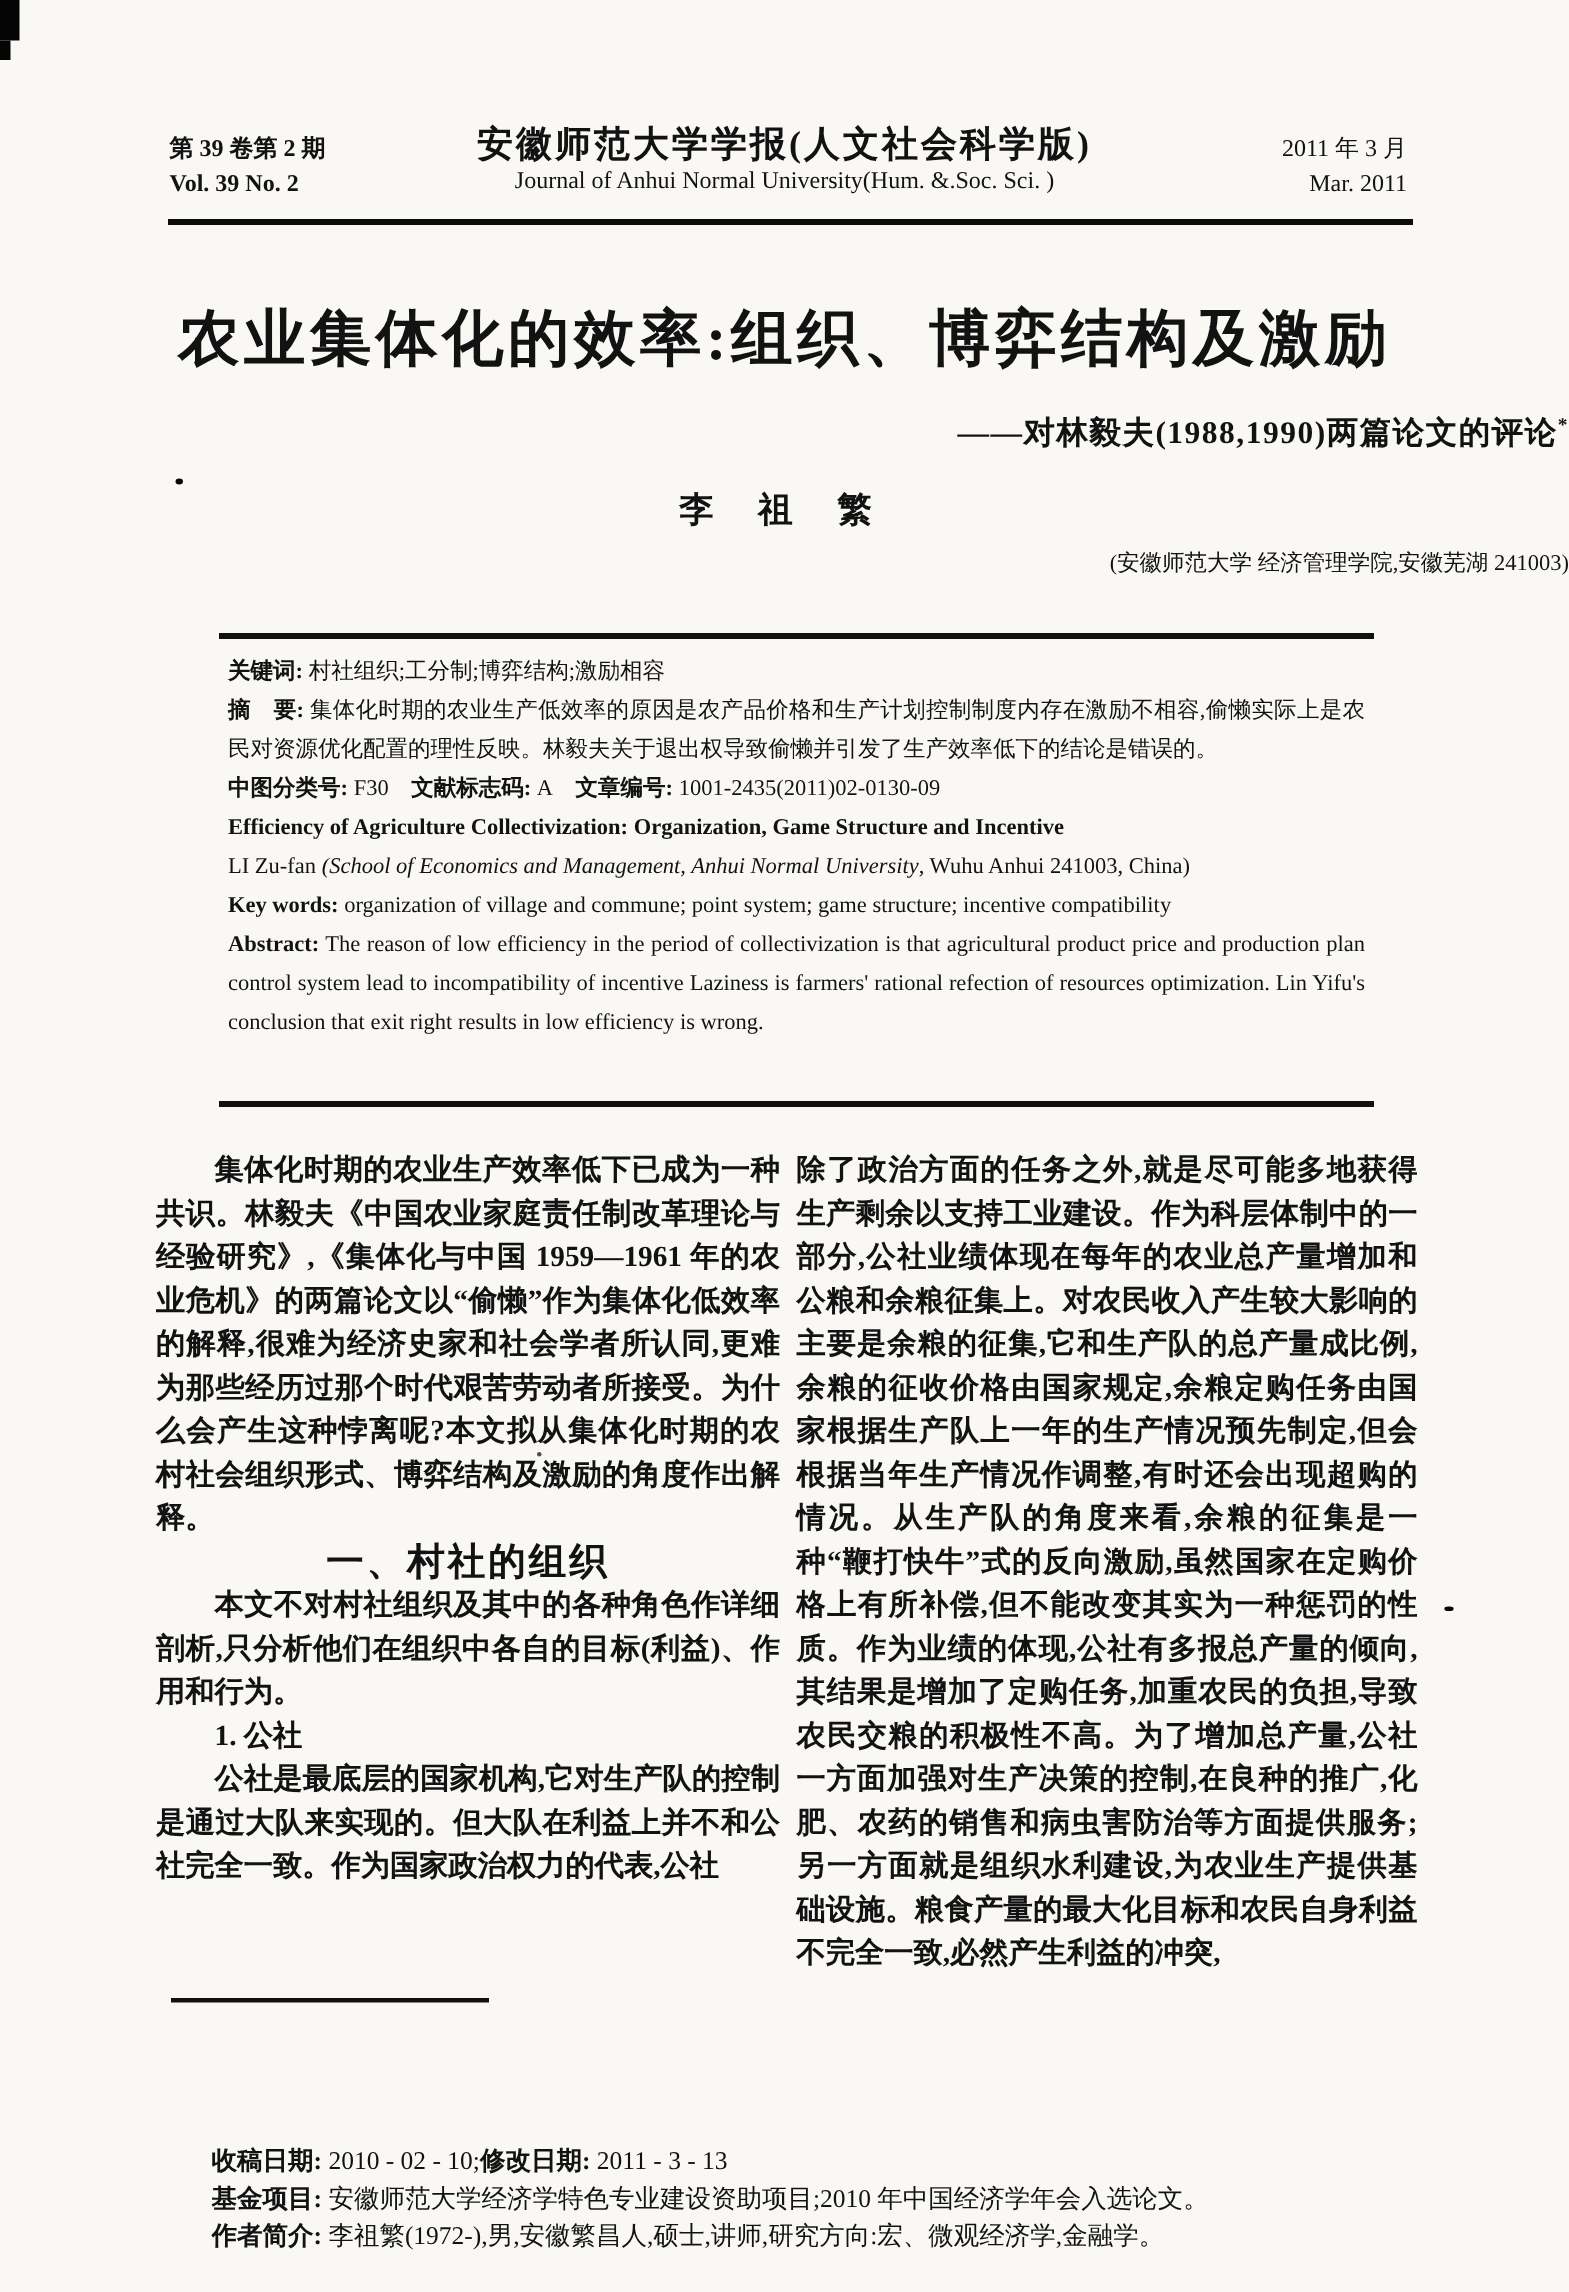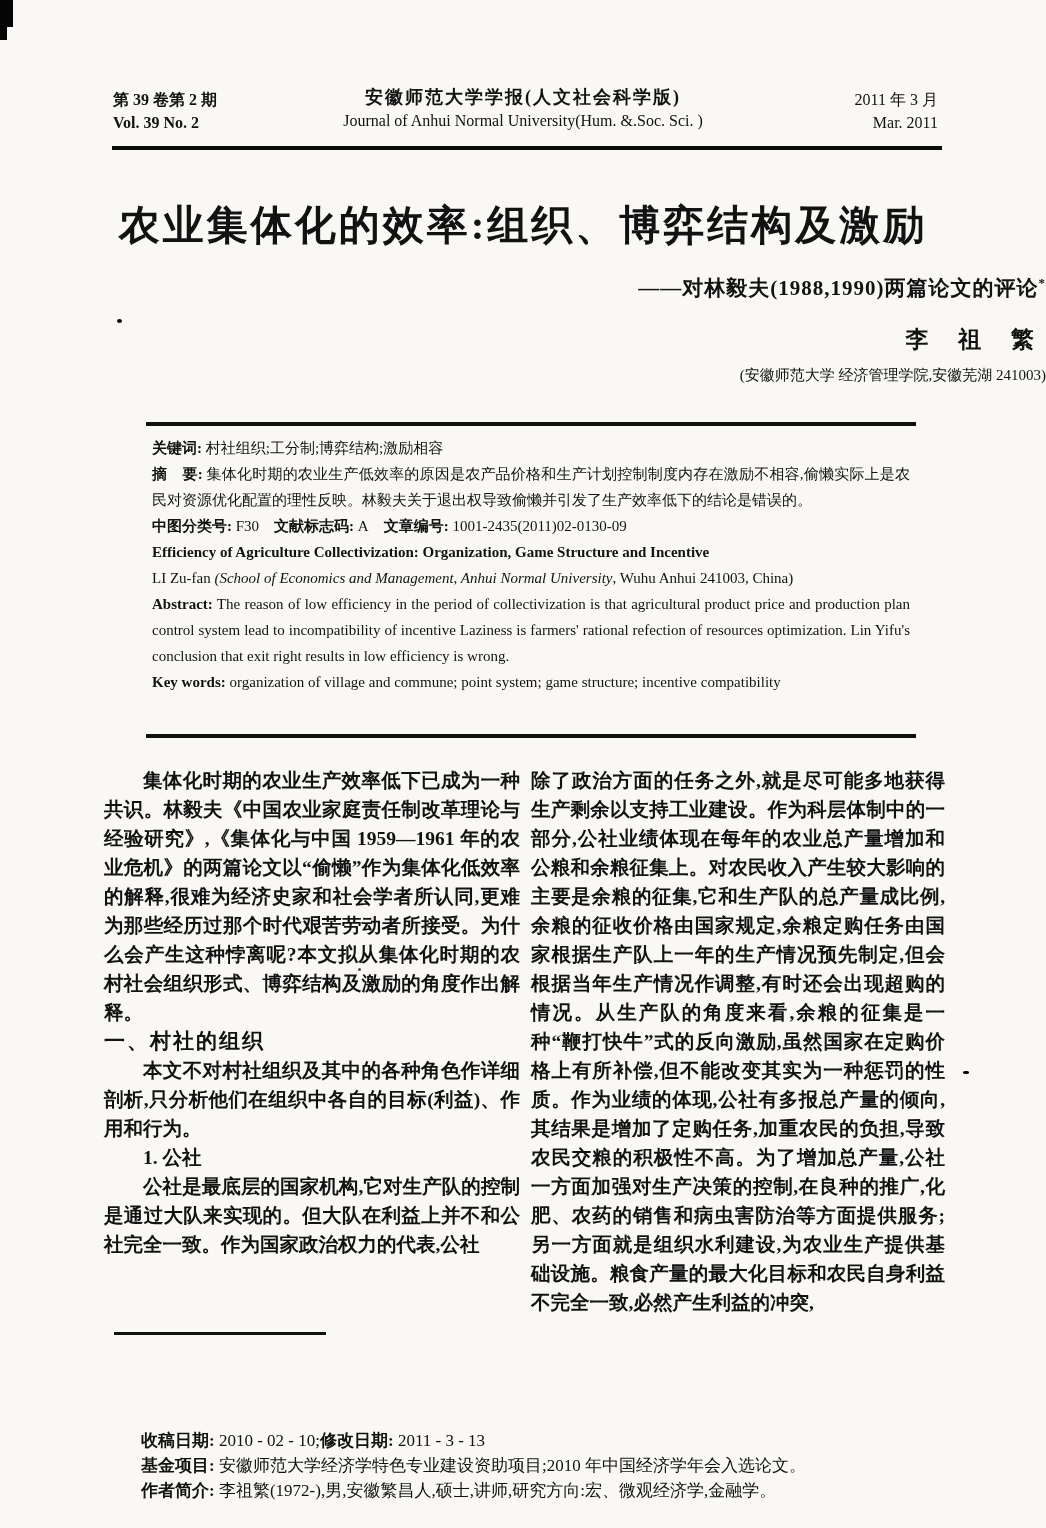--- a/index.html
+++ b/index.html
@@ -7,51 +7,51 @@
     position:relative;
     width:1046px;height:1528px;
     background:#f9f8f5;
     font-family:Liberation Serif, serif;
     color:#121212;
     overflow:hidden;
   }
   
   .hdr-left{position:absolute;left:113px;top:88px;font-size:16px;line-height:23px;font-weight:600;}
   .hdr-center{position:absolute;left:0;right:0;top:85px;text-align:center;}
-  .hdr-center .jc{font-size:18px;font-weight:700;letter-spacing:2px;line-height:24px;}
+  .hdr-center .jc{font-size:24px;font-weight:700;letter-spacing:2px;line-height:24px;}
   .hdr-center .je{font-size:16px;line-height:23px;}
   .hdr-right{position:absolute;right:108px;top:88px;text-align:right;font-size:16px;line-height:23px;}
   .hdr-rule{position:absolute;left:112px;right:104px;top:146px;height:4px;background:#0c0c0c;}
   
   .title{position:absolute;left:0;right:0;top:198px;text-align:center;
          font-size:41px;font-weight:700;letter-spacing:3px;}
   .subtitle{position:absolute;left:16px;right:0;top:274px;text-align:right;
             font-size:21px;font-weight:600;letter-spacing:1px;padding-left:12px;}
   .subtitle sup{font-size:13px;}
-  .author{position:absolute;left:0;right:0;top:324px;text-align:right;
+  .author{position:absolute;left:0;right:0;top:324px;text-align:center;
           font-size:23px;font-weight:600;letter-spacing:12px;}
   .affiliation{position:absolute;left:0;right:0;top:366px;text-align:right;font-size:15px;padding-left:48px;}
   
   .abs-box{
     position:absolute;left:146px;top:422px;width:770px;height:316px;
     border-top:4px solid #111;border-bottom:4px solid #111;
     box-sizing:border-box;padding:9px 6px 4px 6px;
     font-size:15px;line-height:26px;text-align:justify;overflow:hidden;
   }
   .abs-box p{margin:0;}
   .abs-box b{font-weight:700;}
   .lbl{font-weight:700;}
   .it{font-style:italic;}
   
   .col{position:absolute;top:766px;font-size:19.5px;line-height:29px;
        text-align:justify;font-weight:600;}
   .col-left{left:104px;width:416px;}
   .col-right{left:531px;width:414px;}
   .col p{margin:0;text-indent:2em;}
-  .sec-head{font-size:21px;font-weight:700;
+  .sec-head{text-align:center;font-size:25px;font-weight:700;
             margin:27px 0 24px 0;text-indent:0 !important;letter-spacing:2px;}
   .sub-head{font-weight:700;margin:0;text-indent:2em;}
   
   .foot-rule{position:absolute;left:114px;top:1332px;width:212px;height:3px;background:#111;}
   .footnotes{position:absolute;left:130px;top:1428px;width:814px;
              font-size:17px;line-height:25px;margin-left:11px;}
   .footnotes .row{white-space:nowrap;overflow:hidden;}
   
   .art{position:absolute;background:#050505;}
   .art-corner1{left:0;top:0;width:13px;height:27px;}
@@ -104,26 +104,26 @@
       <span>1001-2435(2011)02-0130-09</span>
     </p>
     <p>
       <b>Efficiency of Agriculture Collectivization: Organization, Game Structure and Incentive</b>
     </p>
     <p>
       <span>LI Zu-fan</span>
       <span class="it">(School of Economics and Management, Anhui Normal University</span><span>, Wuhu Anhui 241003, China)</span>
     </p>
     <p>
+      <b class="lbl">Key words:</b>
+      <span>organization of village and commune; point system; game structure; incentive compatibility</span>
+    </p>
+    <p>
       <b class="lbl">Abstract:</b>
       <span>The reason of low efficiency in the period of collectivization is that agricultural product price and production plan control system lead to incompatibility of incentive Laziness is farmers' rational refection of resources optimization.  Lin Yifu's conclusion that exit right results in low efficiency is wrong.</span>
-    </p>
-    <p>
-      <b class="lbl">Key words:</b>
-      <span>organization of village and commune; point system; game structure; incentive compatibility</span>
     </p>
   </div>
 
   <div class="col col-left">
     <p>集体化时期的农业生产效率低下已成为一种共识。林毅夫《中国农业家庭责任制改革理论与经验研究》,《集体化与中国 1959—1961 年的农业危机》的两篇论文以“偷懒”作为集体化低效率的解释,很难为经济史家和社会学者所认同,更难为那些经历过那个时代艰苦劳动者所接受。为什么会产生这种悖离呢?本文拟从集体化时期的农村社会组织形式、博弈结构及激励的角度作出解释。</p>
     <p class="sec-head">一、村社的组织</p>
     <p>本文不对村社组织及其中的各种角色作详细剖析,只分析他们在组织中各自的目标(利益)、作用和行为。</p>
     <p class="sub-head">1. 公社</p>
     <p>公社是最底层的国家机构,它对生产队的控制是通过大队来实现的。但大队在利益上并不和公社完全一致。作为国家政治权力的代表,公社</p>
   </div>

